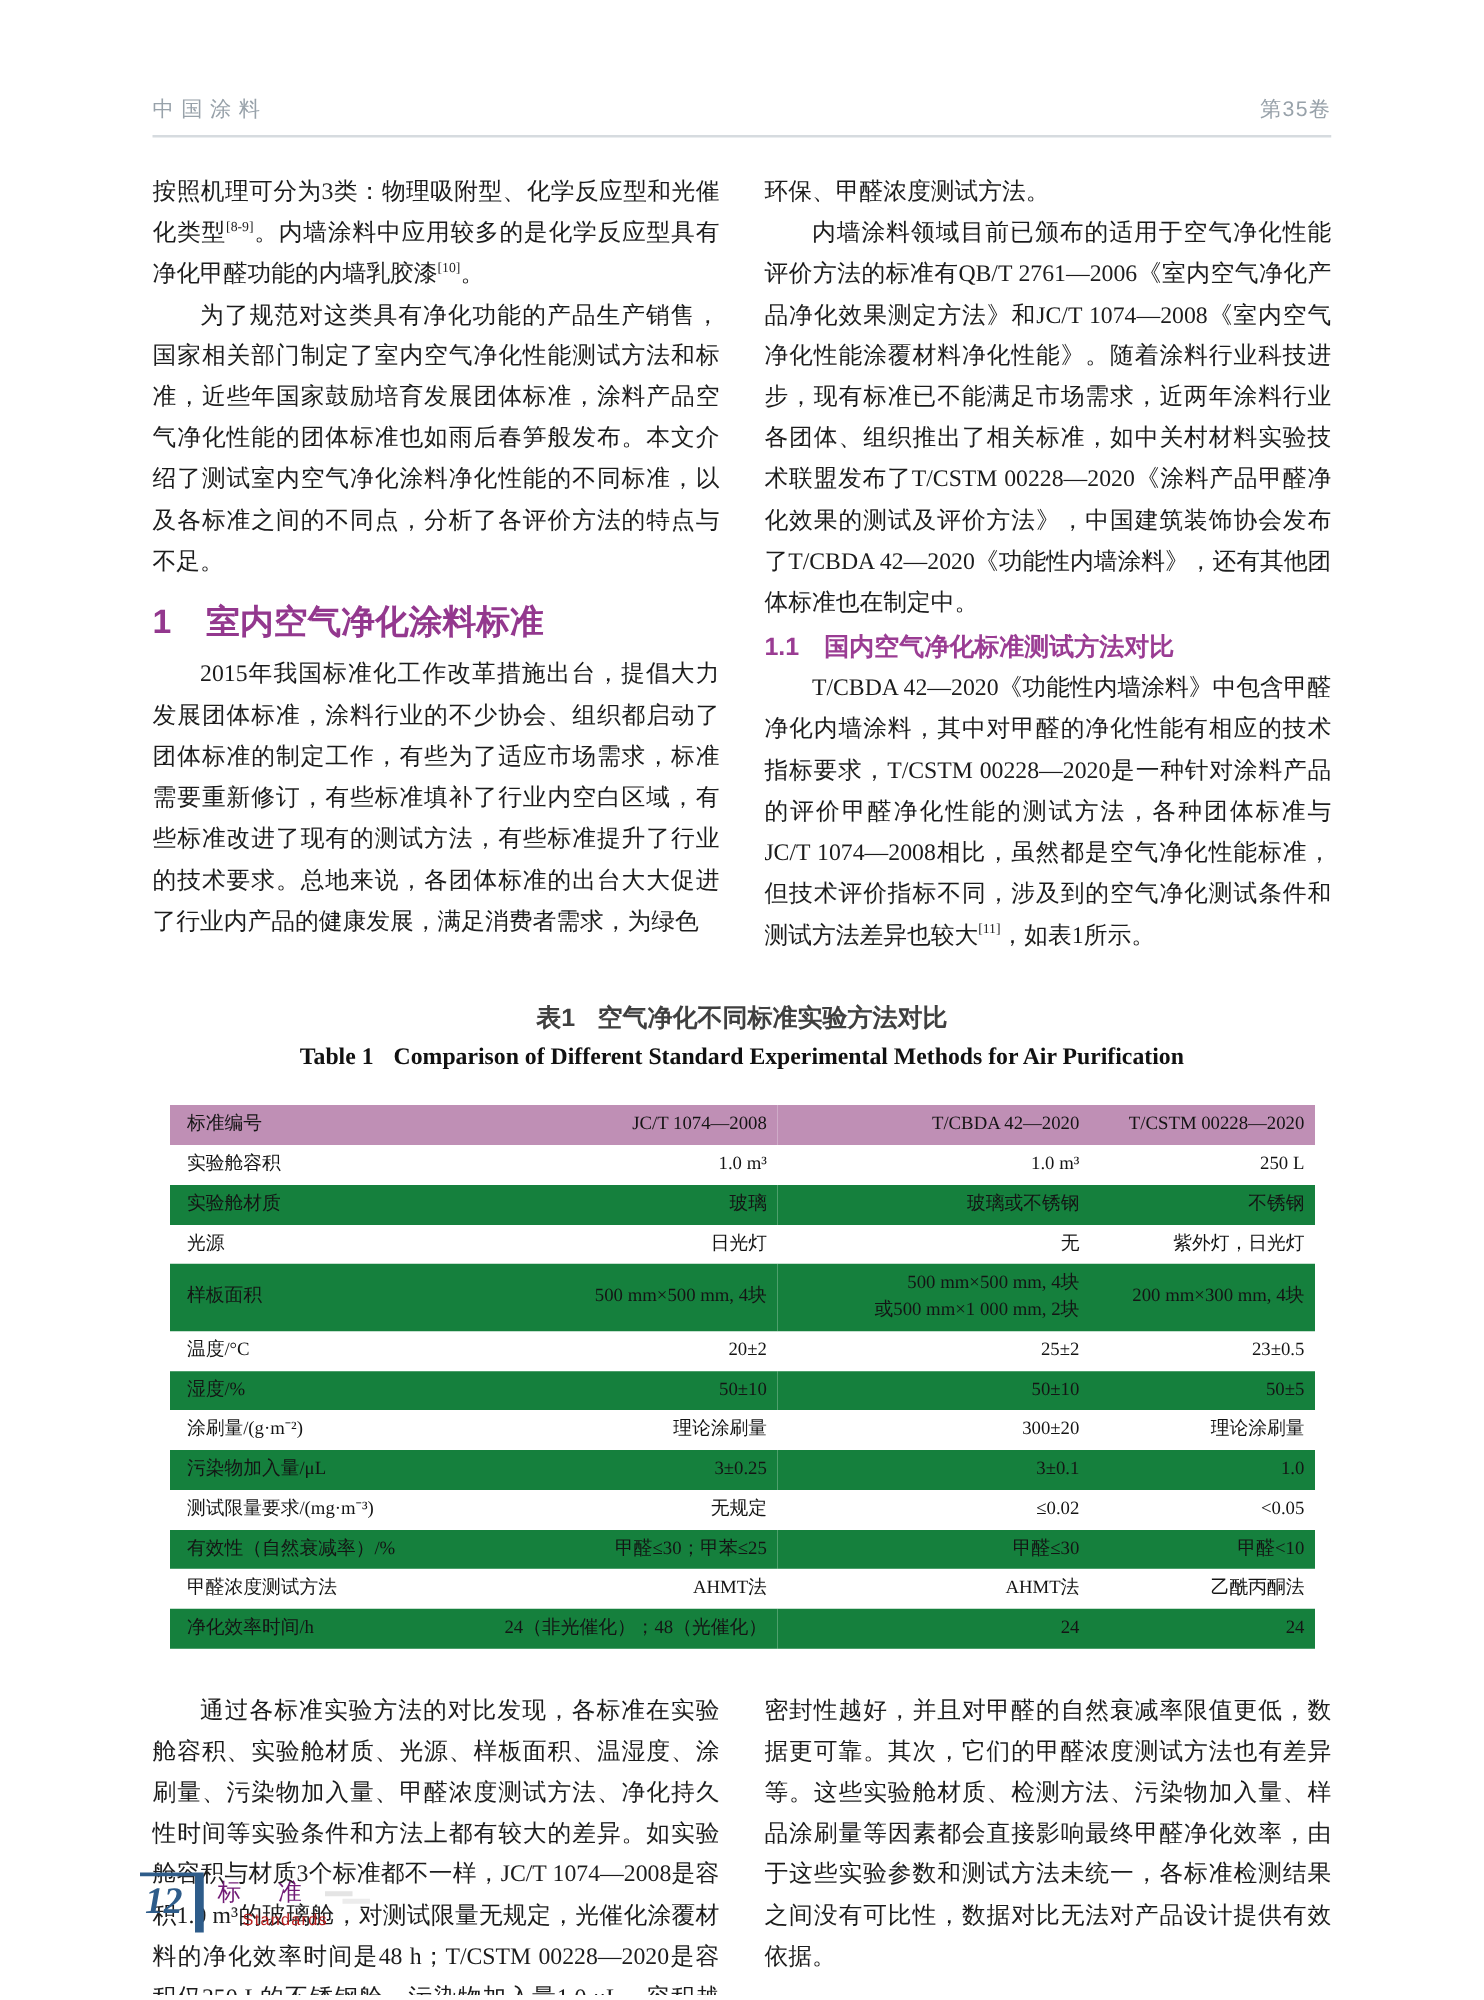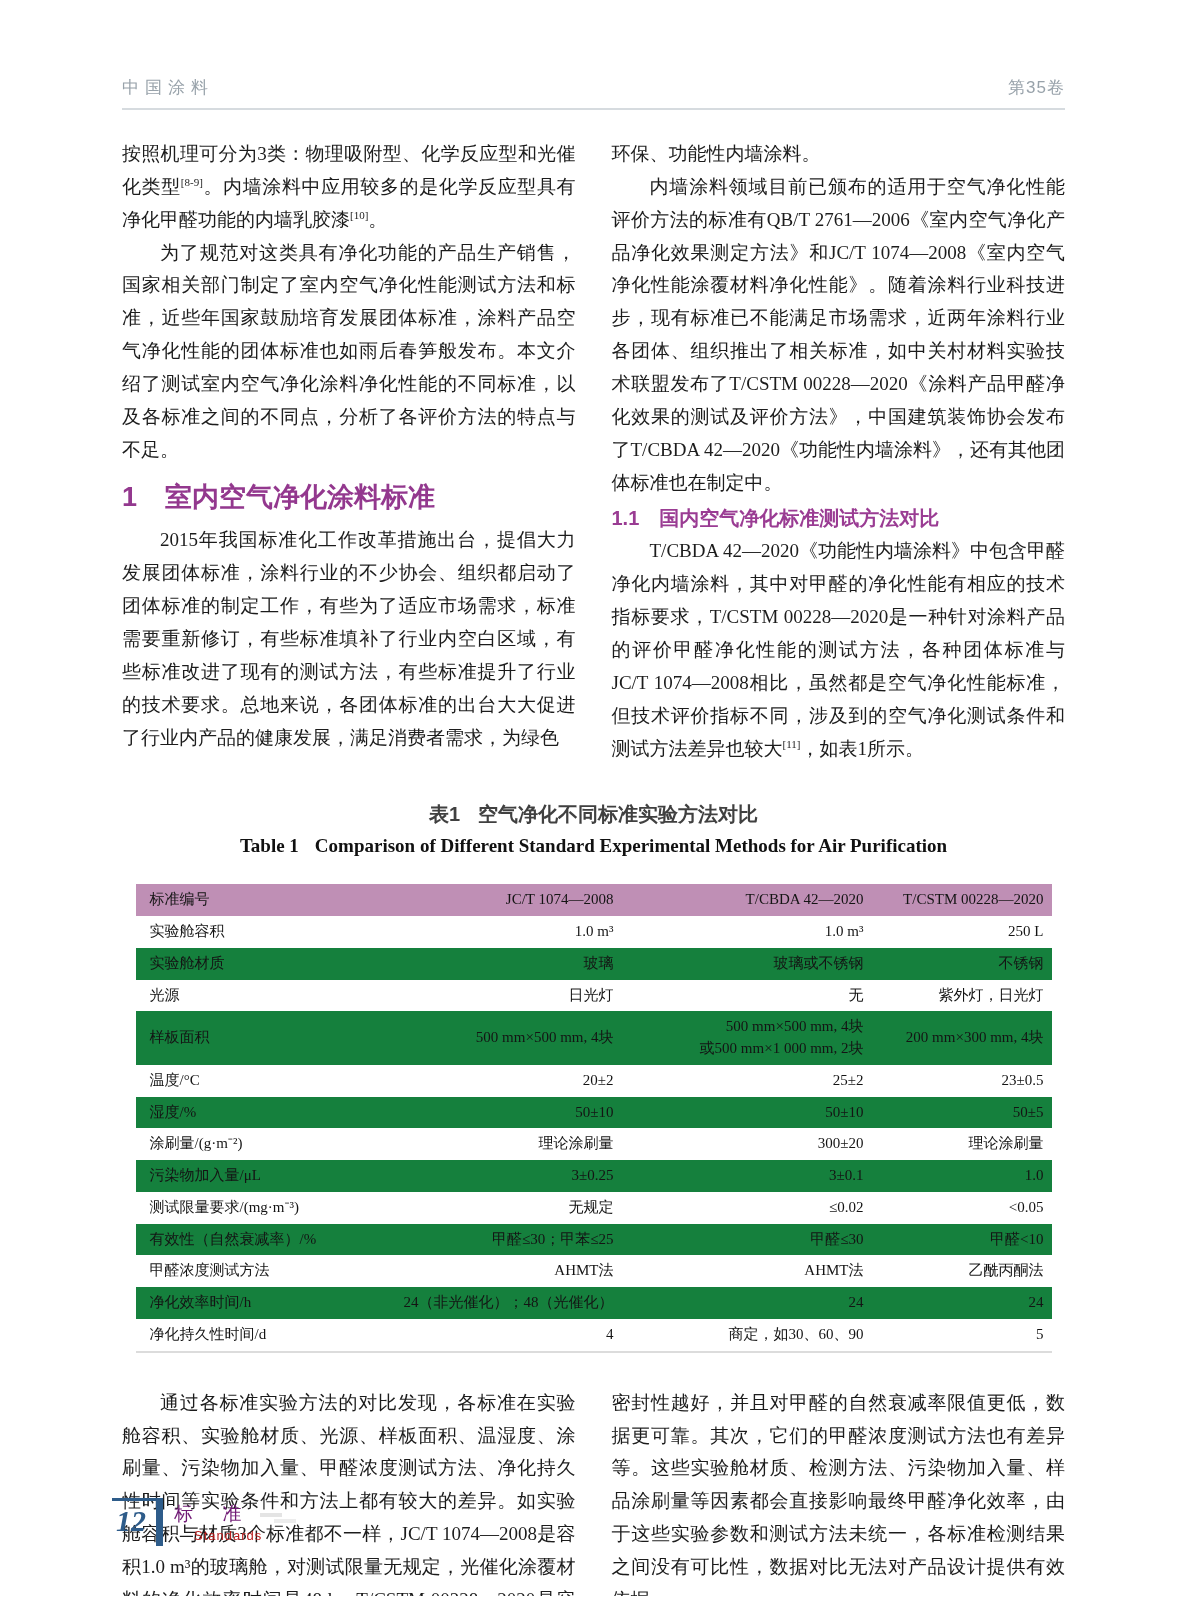--- a/index.html
+++ b/index.html
@@ -95,21 +95,21 @@
         <p class="noindent"><span>按照机理可分为3类：物理吸附型、化学反应型和光催化类型</span><sup>[8-9]</sup><span>。内墙涂料中应用较多的是化学反应型具有净化甲醛功能的内墙乳胶漆</span><sup>[10]</sup><span>。</span></p>
         <p>为了规范对这类具有净化功能的产品生产销售，国家相关部门制定了室内空气净化性能测试方法和标准，近些年国家鼓励培育发展团体标准，涂料产品空气净化性能的团体标准也如雨后春笋般发布。本文介绍了测试室内空气净化涂料净化性能的不同标准，以及各标准之间的不同点，分析了各评价方法的特点与不足。</p>
         <div class="sec1">
           <span>1</span>
           <span>室内空气净化涂料标准</span>
         </div>
         <p>2015年我国标准化工作改革措施出台，提倡大力发展团体标准，涂料行业的不少协会、组织都启动了团体标准的制定工作，有些为了适应市场需求，标准需要重新修订，有些标准填补了行业内空白区域，有些标准改进了现有的测试方法，有些标准提升了行业的技术要求。总地来说，各团体标准的出台大大促进了行业内产品的健康发展，满足消费者需求，为绿色</p>
       </div>
 
       <div class="col">
-        <p class="noindent">环保、功能性内墙涂料。</p>
+        <p class="noindent">环保、甲醛浓度测试方法。</p>
         <p>内墙涂料领域目前已颁布的适用于空气净化性能评价方法的标准有QB/T 2761—2006《室内空气净化产品净化效果测定方法》和JC/T 1074—2008《室内空气净化性能涂覆材料净化性能》。随着涂料行业科技进步，现有标准已不能满足市场需求，近两年涂料行业各团体、组织推出了相关标准，如中关村材料实验技术联盟发布了T/CSTM 00228—2020《涂料产品甲醛净化效果的测试及评价方法》，中国建筑装饰协会发布了T/CBDA 42—2020《功能性内墙涂料》，还有其他团体标准也在制定中。</p>
         <div class="sec-sub">
           <span>1.1</span>
           <span>国内空气净化标准测试方法对比</span>
         </div>
         <p><span>T/CBDA 42—2020《功能性内墙涂料》中包含甲醛净化内墙涂料，其中对甲醛的净化性能有相应的技术指标要求，T/CSTM 00228—2020是一种针对涂料产品的评价甲醛净化性能的测试方法，各种团体标准与JC/T 1074—2008相比，虽然都是空气净化性能标准，但技术评价指标不同，涉及到的空气净化测试条件和测试方法差异也较大</span><sup>[11]</sup><span>，如表1所示。</span></p>
       </div>
     </div>
 
     <div class="tablewrap">
@@ -201,26 +201,20 @@
           <td>AHMT法</td>
           <td>AHMT法</td>
           <td>乙酰丙酮法</td>
         </tr>
         <tr class="alt">
           <td>净化效率时间/h</td>
           <td>24（非光催化）；48（光催化）</td>
           <td>24</td>
           <td>24</td>
         </tr>
-        <tr class="last">
-          <td>净化持久性时间/d</td>
-          <td>4</td>
-          <td>商定，如30、60、90</td>
-          <td>5</td>
-        </tr>
       </tbody>
         </table>
     </div>
 
     <div class="cols" style="margin-top:34px;">
       <div class="col">
         <p>通过各标准实验方法的对比发现，各标准在实验舱容积、实验舱材质、光源、样板面积、温湿度、涂刷量、污染物加入量、甲醛浓度测试方法、净化持久性时间等实验条件和方法上都有较大的差异。如实验舱容积与材质3个标准都不一样，JC/T 1074—2008是容积1.0 m³的玻璃舱，对测试限量无规定，光催化涂覆材料的净化效率时间是48 h；T/CSTM 00228—2020是容积仅250 L的不锈钢舱，污染物加入量1.0 μL，容积越小</p>
       </div>
       <div class="col">
         <p class="noindent">密封性越好，并且对甲醛的自然衰减率限值更低，数据更可靠。其次，它们的甲醛浓度测试方法也有差异等。这些实验舱材质、检测方法、污染物加入量、样品涂刷量等因素都会直接影响最终甲醛净化效率，由于这些实验参数和测试方法未统一，各标准检测结果之间没有可比性，数据对比无法对产品设计提供有效依据。</p>

